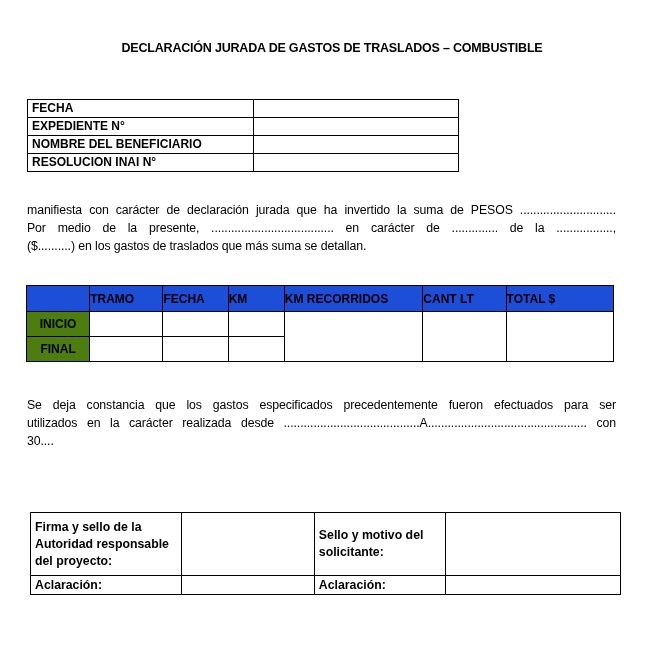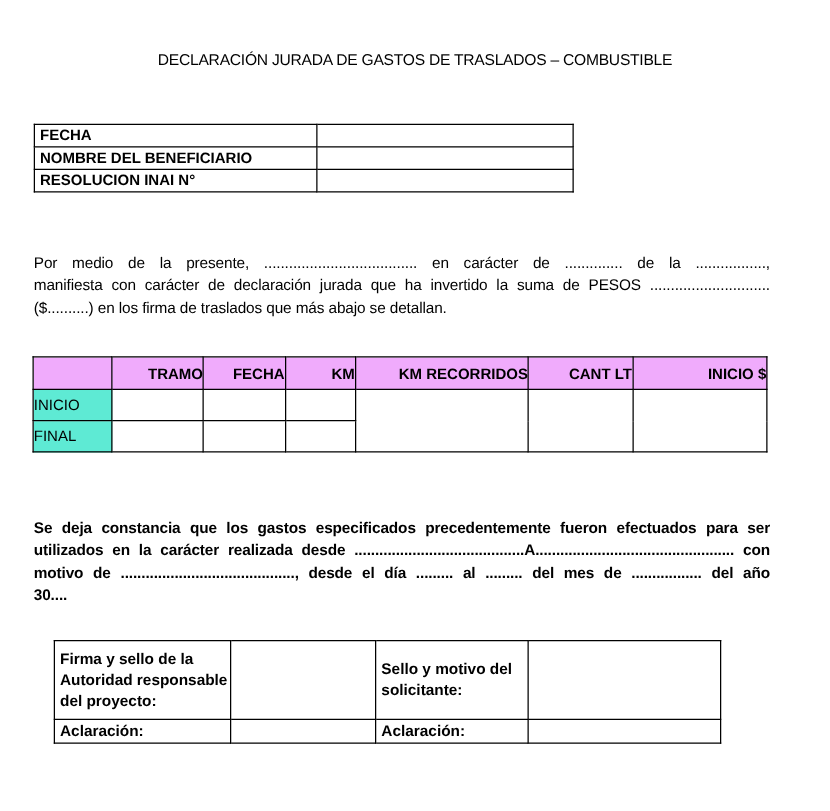--- a/index.html
+++ b/index.html
@@ -14,21 +14,21 @@
       font-family: "Liberation Sans", sans-serif;
       color: #000;
       overflow: hidden;
     }
     .title {
       position: absolute;
       left: 0;
       top: 41px;
       width: 664px;
       text-align: center;
-      font-weight: normal;
+      font-weight: bold;
       font-size: 12.5px;
       letter-spacing: -0.2px;
     }
     table {
       border-collapse: collapse;
       position: absolute;
     }
     td, th {
       border: 1.3px solid #000;
       padding: 0;
@@ -53,51 +53,52 @@
       position: absolute;
       left: 27px;
       width: 589px;
       font-size: 12.3px;
       line-height: 18px;
       text-align: justify;
       letter-spacing: -0.1px;
     }
     .para p { margin: 0; }
     .p1 { top: 201px; }
-    .p2 { top: 413px; font-weight: bold; }
+    .p2 { top: 396px; }
     .just-line {
       text-align: justify;
       text-align-last: justify;
     }
 
     
     .route-table {
       left: 26px;
       top: 285px;
       width: 588px;
     }
     .route-table th {
-      background: #f0abfc;
+      background: #1d4ed8;
       font-weight: bold;
       height: 25px;
-      text-align: right;
+      text-align: left;
       font-size: 12px;
     }
     .route-table td.rowhead {
-      background: #5eead4;
-      font-weight: normal;
+      background: #4d7c0f;
+      font-weight: bold;
+      text-align: center;
       height: 24px;
     }
     .route-table td { background: #fff; }
 
     
     .sig-table {
-      left: 43px;
+      left: 30px;
       top: 512px;
-      width: 534px;
+      width: 591px;
     }
     .sig-table td {
       font-weight: bold;
       font-size: 12.3px;
       padding-left: 4px;
       vertical-align: middle;
       line-height: 17px;
     }
     .sig-table tr.big td { height: 62px; }
     .sig-table tr.aclar td { height: 18px; }
@@ -108,46 +109,50 @@
 
 <div class="title">DECLARACIÓN JURADA DE GASTOS DE TRASLADOS – COMBUSTIBLE</div>
 
 <table class="info-table">
   <tbody>
       <tr>
     <td class="lbl">FECHA</td>
     <td class="val"></td>
   </tr>
   <tr>
+    <td class="lbl">EXPEDIENTE N°</td>
+    <td class="val"></td>
+  </tr>
+  <tr>
     <td class="lbl">NOMBRE DEL BENEFICIARIO</td>
     <td class="val"></td>
   </tr>
   <tr>
     <td class="lbl">RESOLUCION INAI N°</td>
     <td class="val"></td>
   </tr>
 </tbody>
   </table>
 
 <div class="para p1">
+  <p class="just-line">manifiesta con carácter de declaración jurada que ha invertido la suma de PESOS .............................</p>
   <p class="just-line">Por medio de la presente, ..................................... en carácter de .............. de la .................,</p>
-  <p class="just-line">manifiesta con carácter de declaración jurada que ha invertido la suma de PESOS .............................</p>
-  <p>($..........) en los firma de traslados que más abajo se detallan.</p>
+  <p>($..........) en los gastos de traslados que más suma se detallan.</p>
 </div>
 
 <table class="route-table">
   <tbody>
       <tr>
     <th style="width:62px"></th>
     <th style="width:72px">TRAMO</th>
     <th style="width:64px">FECHA</th>
     <th style="width:55px">KM</th>
     <th style="width:137px">KM RECORRIDOS</th>
     <th style="width:82px">CANT LT</th>
-    <th style="width:106px">INICIO $</th>
+    <th style="width:106px">TOTAL $</th>
   </tr>
   <tr>
     <td class="rowhead">INICIO</td>
     <td></td>
     <td></td>
     <td></td>
     <td rowspan="2"></td>
     <td rowspan="2"></td>
     <td rowspan="2"></td>
   </tr>
@@ -156,21 +161,20 @@
     <td></td>
     <td></td>
     <td></td>
   </tr>
 </tbody>
   </table>
 
 <div class="para p2">
   <p class="just-line">Se deja constancia que los gastos especificados precedentemente fueron efectuados para ser</p>
   <p class="just-line">utilizados en la carácter realizada desde .........................................A................................................ con</p>
-  <p class="just-line">motivo de .........................................., desde el día ......... al ......... del mes de ................. del año</p>
   <p>30....</p>
 </div>
 
 <table class="sig-table">
   <tbody>
       <tr class="big">
     <td style="width:144px">
       <div>Firma y sello de la</div>
       <div>Autoridad responsable</div>
       <div>del proyecto:</div>

